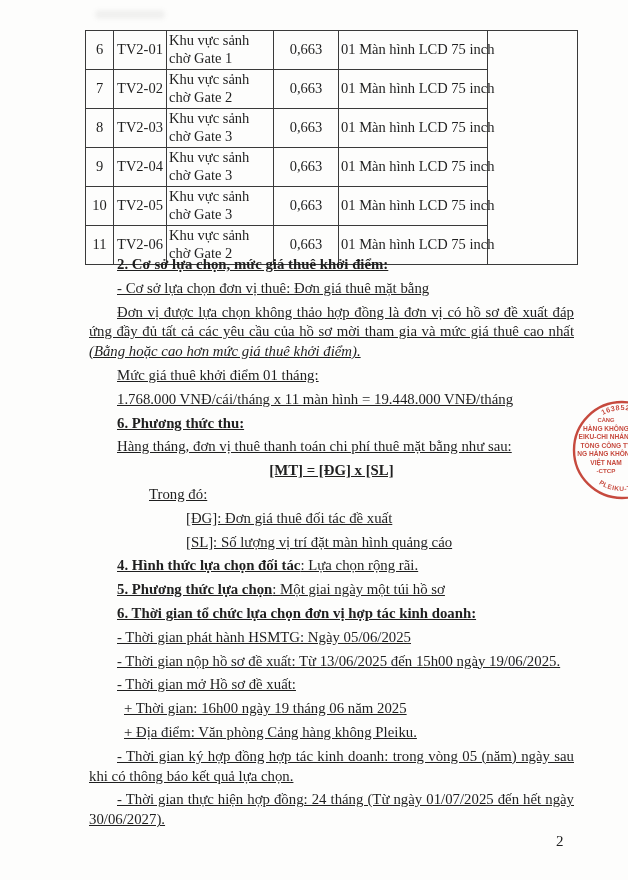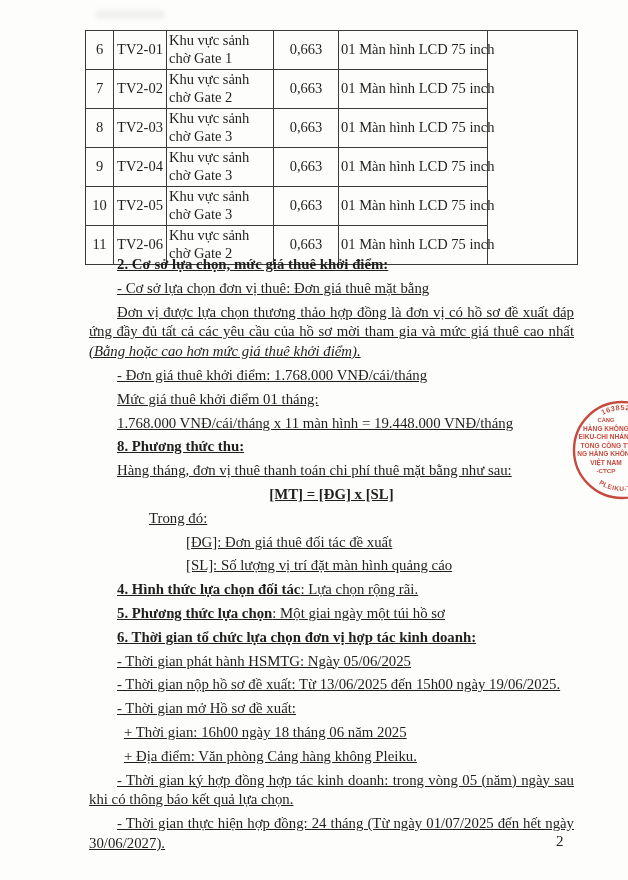--- a/index.html
+++ b/index.html
@@ -116,37 +116,36 @@
         <td class="locname">Khu vực sảnh chờ Gate 2</td>
         <td class="c">0,663</td>
         <td class="equip">01 Màn hình LCD 75 inch</td>
       </tr>
     </tbody>
   </table>
 
   <div class="content">
     <p class="ind b">2. Cơ sở lựa chọn, mức giá thuê khởi điểm:</p>
     <p class="ind">- Cơ sở lựa chọn đơn vị thuê: Đơn giá thuê mặt bằng</p>
-    <p class="ind just"><span>Đơn vị được lựa chọn thương thảo hợp đồng là đơn vị có hồ sơ đề xuất đáp ứng đầy đủ tất cả các yêu cầu của hồ sơ mời tham gia và mức giá thuê cao nhất</span> <i>(Bằng hoặc cao hơn mức giá thuê khởi điểm).</i></p>
-    <p class="ind">- Đơn giá thuê khởi điểm: 1.768.000 VNĐ/cái/tháng</p>
+    <p class="ind just"><span>Đơn vị được lựa chọn không thảo hợp đồng là đơn vị có hồ sơ đề xuất đáp ứng đầy đủ tất cả các yêu cầu của hồ sơ mời tham gia và mức giá thuê cao nhất</span> <i>(Bằng hoặc cao hơn mức giá thuê khởi điểm).</i></p>
     <p class="ind">Mức giá thuê khởi điểm 01 tháng:</p>
     <p class="ind">1.768.000 VNĐ/cái/tháng x 11 màn hình = 19.448.000 VNĐ/tháng</p>
-    <p class="ind b">8. Phương thức thu:</p>
+    <p class="ind b">6. Phương thức thu:</p>
     <p class="ind">Hàng tháng, đơn vị thuê thanh toán chi phí thuê mặt bằng như sau:</p>
     <p class="ctr">[MT] = [ĐG] x [SL]</p>
     <p class="ind2">Trong đó:</p>
     <p class="ind3">[ĐG]: Đơn giá thuê đối tác đề xuất</p>
     <p class="ind3">[SL]: Số lượng vị trí đặt màn hình quảng cáo</p>
     <p class="ind"><span class="b">4. Hình thức lựa chọn đối tác</span><span>: Lựa chọn rộng rãi.</span></p>
     <p class="ind"><span class="b">5. Phương thức lựa chọn</span><span>: Một giai ngày một túi hồ sơ</span></p>
     <p class="ind b">6. Thời gian tổ chức lựa chọn đơn vị hợp tác kinh doanh:</p>
     <p class="ind">- Thời gian phát hành HSMTG: Ngày 05/06/2025</p>
     <p class="ind">- Thời gian nộp hồ sơ đề xuất: Từ 13/06/2025 đến 15h00 ngày 19/06/2025.</p>
     <p class="ind">- Thời gian mở Hồ sơ đề xuất:</p>
-    <p class="plus">+ Thời gian: 16h00 ngày 18 tháng 06 năm 2025</p>
+    <p class="plus">+ Thời gian: 16h00 ngày 19 tháng 06 năm 2025</p>
     <p class="plus">+ Địa điểm: Văn phòng Cảng hàng không Pleiku.</p>
     <p class="ind just">- Thời gian ký hợp đồng hợp tác kinh doanh: trong vòng 05 (năm) ngày sau khi có thông báo kết quả lựa chọn.</p>
     <p class="ind just">- Thời gian thực hiện hợp đồng: 24 tháng (Từ ngày 01/07/2025 đến hết ngày 30/06/2027).</p>
   </div>
 
   <div class="stamp">
     <svg width="140" height="108" viewBox="0 0 140 108">
       <circle cx="62" cy="52" r="48" fill="none" stroke="#c23b2e" stroke-width="2.4"></circle>
       <defs>
         <path id="arcTop" d="M 27.4 32 A 40 40 0 0 1 96.6 32"></path>

